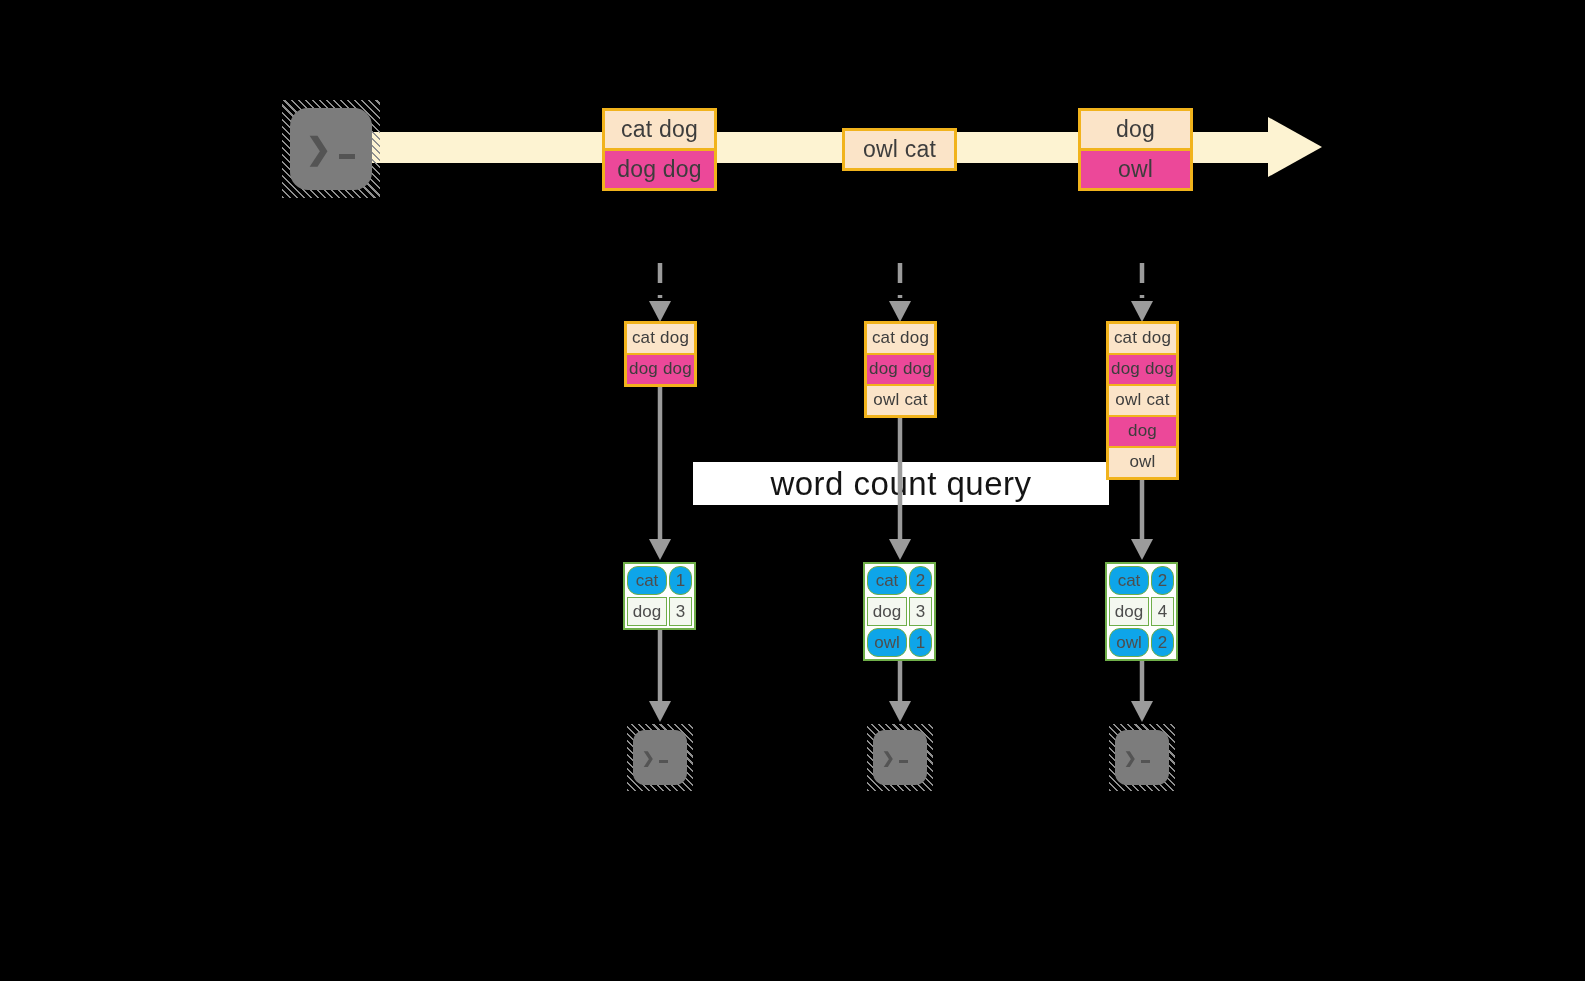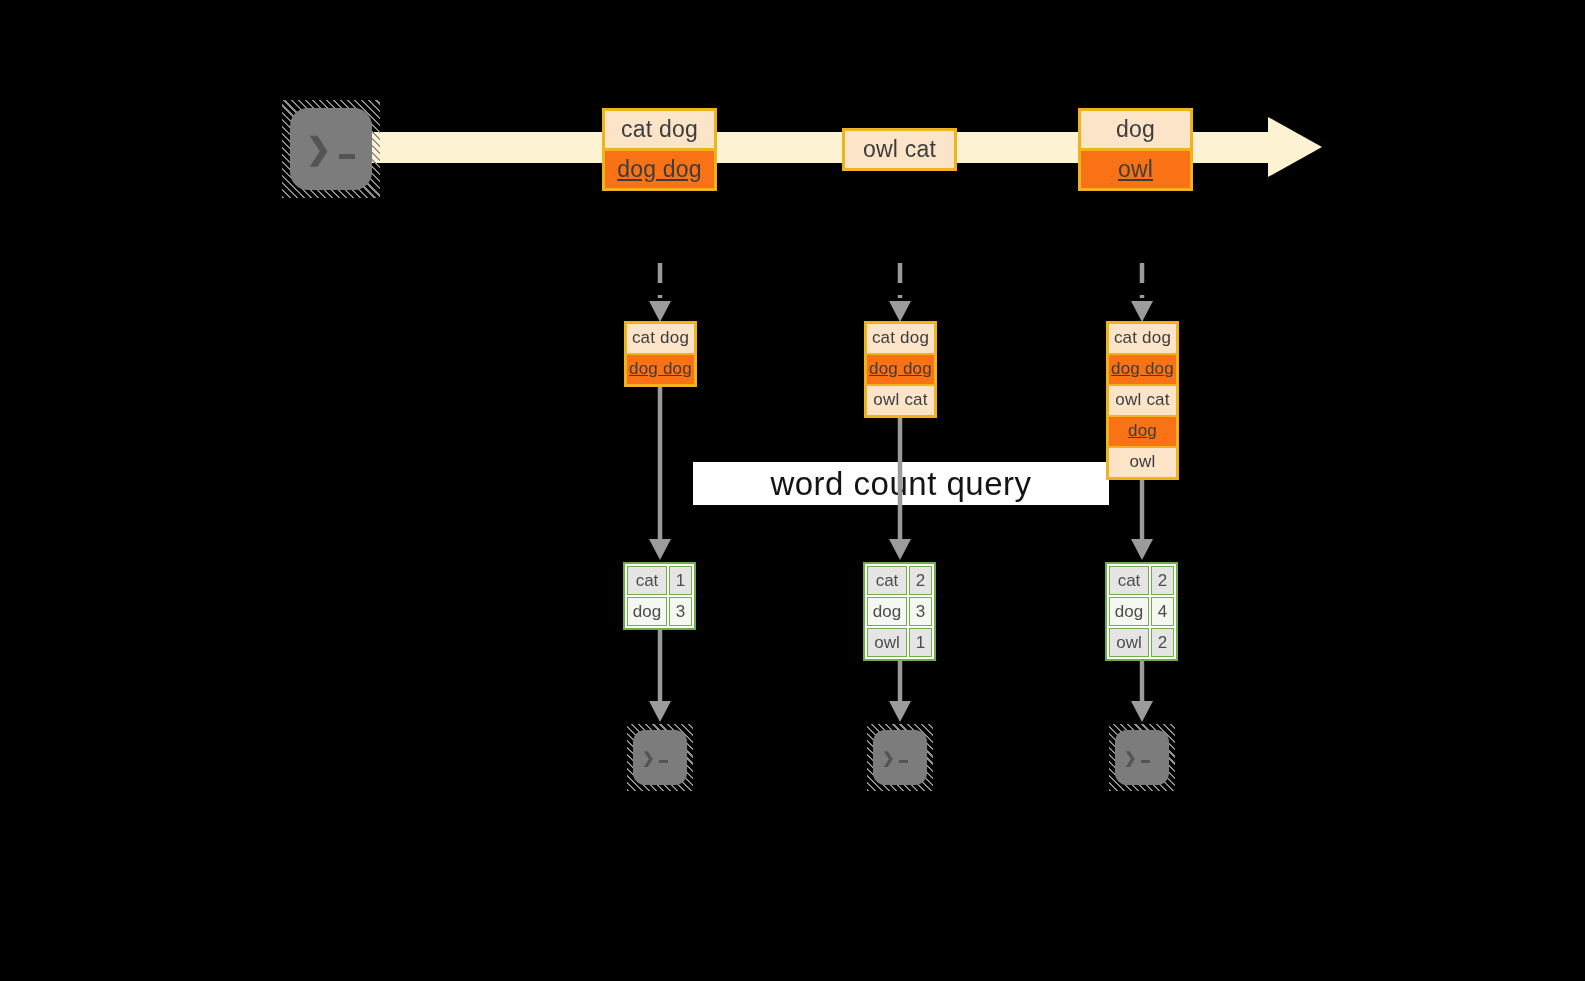--- a/index.html
+++ b/index.html
@@ -17,37 +17,37 @@
   .batch,.stack{
     position:absolute;border:3px solid #f1b31c;z-index:4;background:#f1b31c;
     display:flex;flex-direction:column;gap:2.5px;
   }
   .batch{width:109px;}
   .stack{width:67px;}
   .brow{height:37px;line-height:37px;font-size:23px;}
   .srow{height:28.5px;line-height:28.5px;font-size:17px;}
   .brow,.srow{text-align:center;color:#3d3d3d;letter-spacing:.2px;}
   .fa{background:#fbe4c8;}  
-  .fb{background:#f97316;text-decoration:underline;}  
+  .fb{background:#ec4899;}  
   
   .query-label{
     position:absolute;left:693px;top:462px;width:416px;height:43px;z-index:2;
     background:#ffffff;color:#141414;font-size:33px;font-weight:300;
     display:flex;align-items:center;justify-content:center;letter-spacing:.5px;
   }
   
   .gtable{
     position:absolute;z-index:4;border:2.5px solid #6fae49;background:#ffffff;padding:2px;
     display:grid;grid-template-columns:40px 23px;gap:2px;
   }
   .gcell{
     border:1px solid #6fae49;height:27px;line-height:27px;text-align:center;
     font-size:17px;color:#4d4d4d;
   }
-  .ga{background:#e5e5e5;}
+  .ga{background:#0ea5e9;border-radius:11px;}
   .gb{background:#f4f8f0;}
   
   .term{position:absolute;z-index:4;}
   .term-hatch{
     position:absolute;inset:0;
     background:repeating-linear-gradient(45deg,#8f8f8f 0 1.5px,transparent 1.5px 5px);
   }
   .term-body{
     position:absolute;background:#7c7c7c;display:flex;align-items:center;justify-content:flex-start;
   }

